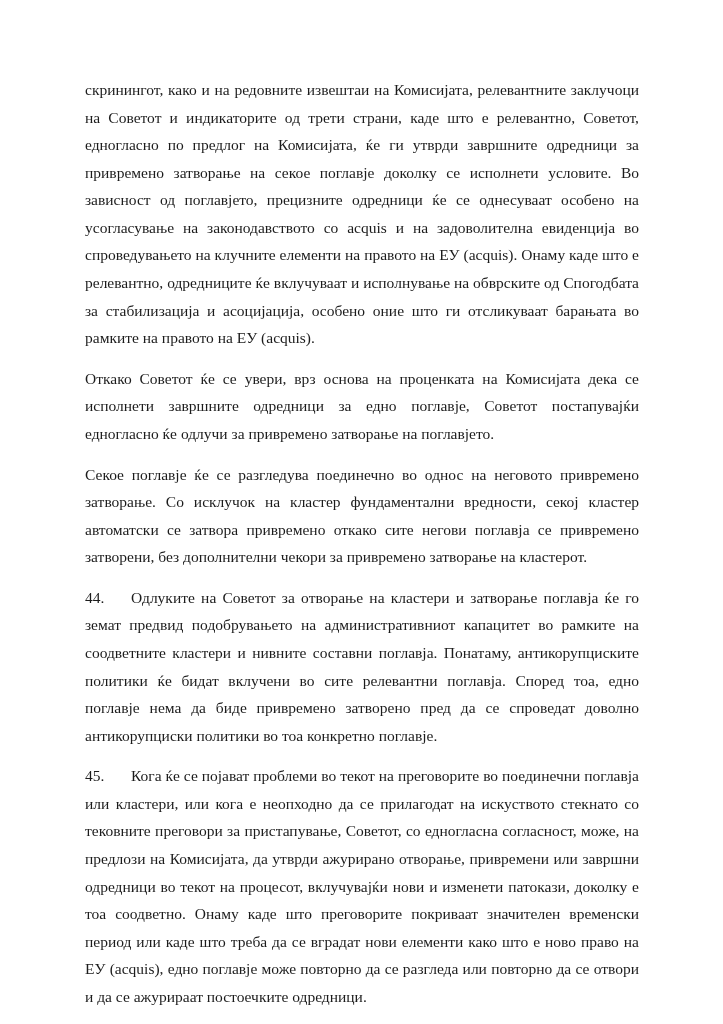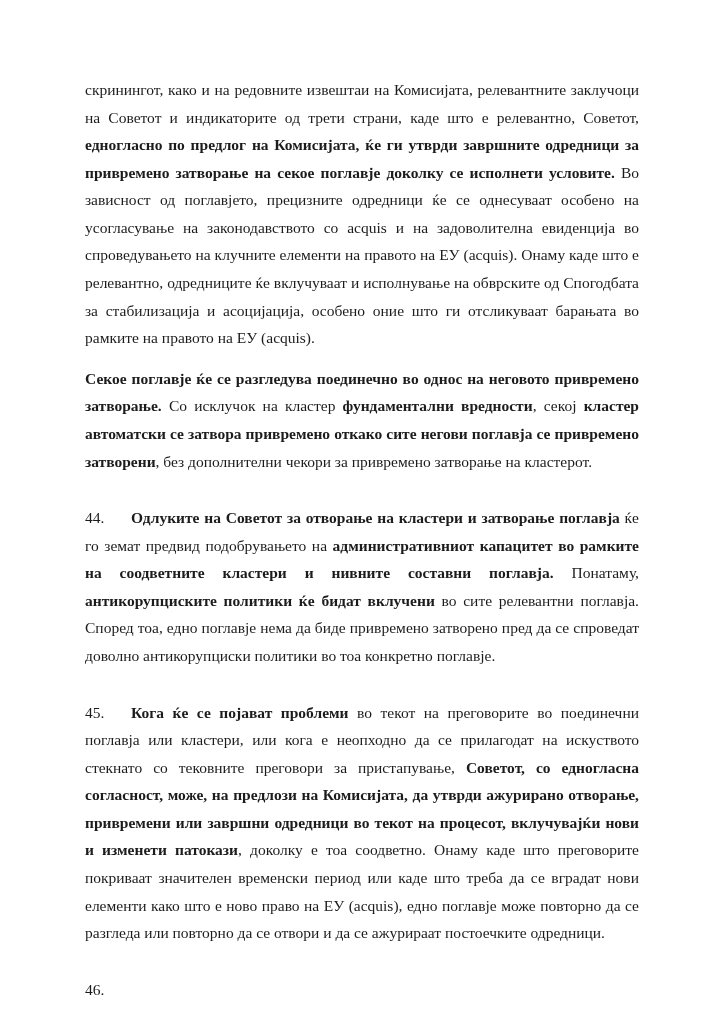--- a/index.html
+++ b/index.html
@@ -23,29 +23,29 @@
     line-height: 1.78;
     text-align: justify;
   }
   .para {
     margin: 0 0 13px 0;
     padding: 0;
   }
   .pnum {
     display: inline-block;
     width: 46px;
-    margin-top: 16px;
   }
-  .b { font-weight: bold; }
+  .b { font-weight: normal; }
   .i { }
 </style>
 </head>
 <body>
 
 <div class="page">
   <div class="doc-body">
       <p class="para"><span>скринингот, како и на редовните извештаи на Комисијата, релевантните заклучоци на Советот и индикаторите од трети страни, каде што е релевантно, Советот, </span><span class="b">едногласно по предлог на Комисијата, ќе ги утврди завршните одредници за привремено затворање на секое поглавје доколку се исполнети условите.</span><span> Во зависност од поглавјето, прецизните одредници ќе се однесуваат особено на усогласување на законодавството со </span><span class="i">acquis</span><span> и на задоволителна евиденција во спроведувањето на клучните елементи на правото на ЕУ (</span><span class="i">acquis</span><span>). Онаму каде што е релевантно, одредниците ќе вклучуваат и исполнување на обврските од Спогодбата за стабилизација и асоцијација, особено оние што ги отсликуваат барањата во рамките на правото на ЕУ (</span><span class="i">acquis</span><span>).</span></p>
+      <p class="para"><span>Откако Советот ќе се увери, врз основа на проценката на Комисијата дека </span><span class="b">се исполнети завршните одредници за едно поглавје, Советот постапувајќи едногласно ќе одлучи за привремено затворање на поглавјето.</span></p>
       <p class="para"><span class="b">Секое поглавје ќе се разгледува поединечно во однос на неговото привремено затворање.</span><span> Со исклучок на кластер </span><span class="b">фундаментални вредности</span><span>, секој </span><span class="b">кластер автоматски се затвора привремено откако сите негови поглавја се привремено затворени</span><span>, без дополнителни чекори за привремено затворање на кластерот.</span></p>
       <p class="para"><span class="pnum">44.</span><span class="b">Одлуките на Советот за отворање на кластери и затворање поглавја</span><span> ќе го земат предвид подобрувањето на </span><span class="b">административниот капацитет во рамките на соодветните кластери и нивните составни поглавја.</span><span> Понатаму, </span><span class="b">антикорупциските политики ќе бидат вклучени</span><span> во сите релевантни поглавја. Според тоа, едно поглавје нема да биде привремено затворено пред да се спроведат доволно антикорупциски политики во тоа конкретно поглавје.</span></p>
       <p class="para"><span class="pnum">45.</span><span class="b">Кога ќе се појават проблеми</span><span> во текот на преговорите во поединечни поглавја или кластери, или кога е неопходно да се прилагодат на искуството стекнато со тековните преговори за пристапување, </span><span class="b">Советот, со едногласна согласност, може, на предлози на Комисијата, да утврди ажурирано отворање, привремени или завршни одредници во текот на процесот, вклучувајќи нови и изменети патокази</span><span>, доколку е тоа соодветно. Онаму каде што преговорите покриваат значителен временски период или каде што треба да се вградат нови елементи како што е ново право на ЕУ </span><span class="i">(acquis),</span><span> едно поглавје може повторно да се разгледа или повторно да се отвори и да се ажурираат постоечките одредници.</span></p>
       <p class="para"><span class="pnum">46.</span></p>
     </div>
 </div>
 
 </body></html>

